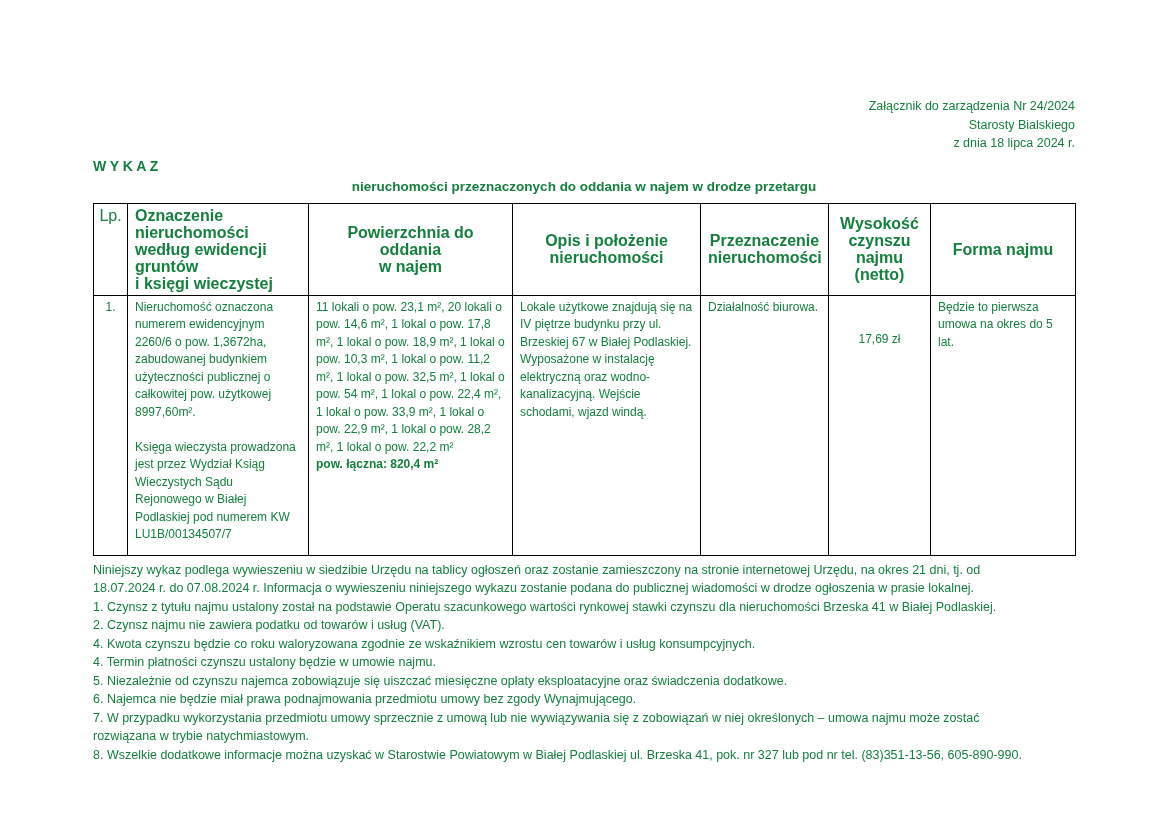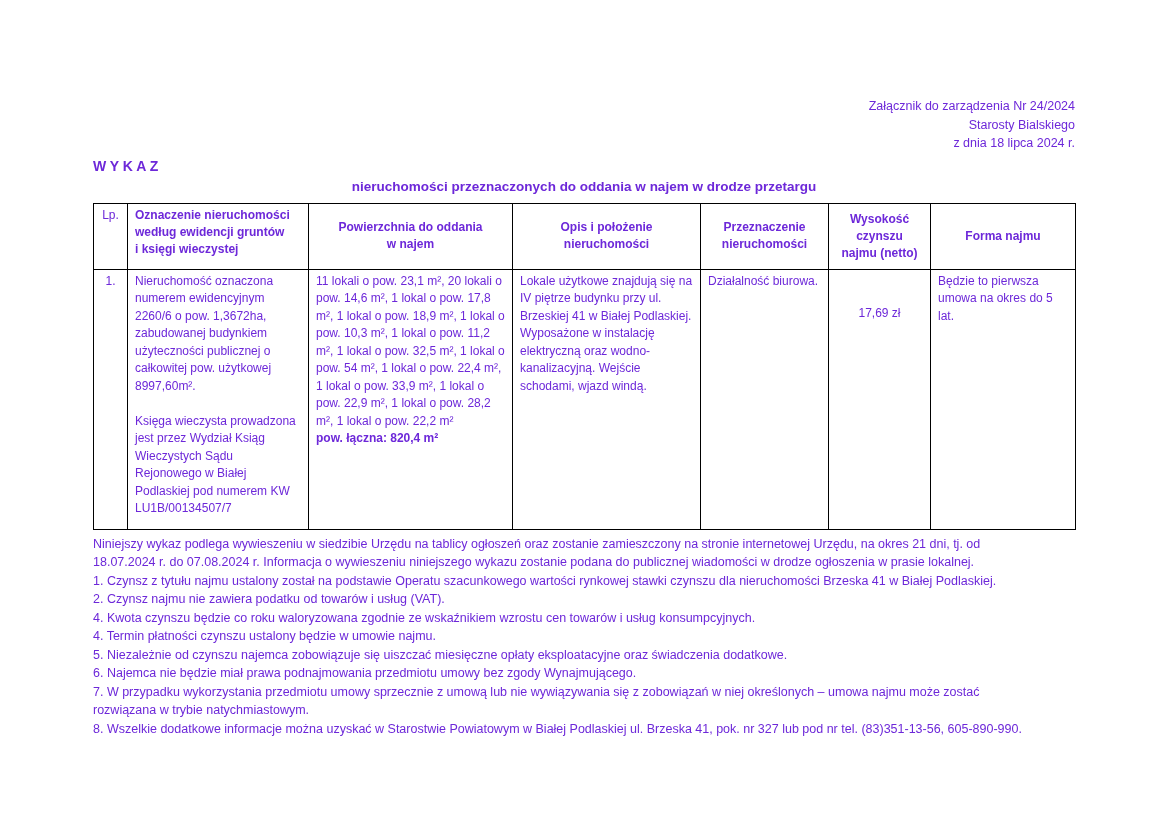--- a/index.html
+++ b/index.html
@@ -2,33 +2,33 @@
 <html lang="pl"><head>
 <meta charset="utf-8">
 <style>
   html,body{margin:0;padding:0;background:#ffffff;}
   .page{
     position:relative;
     width:1169px;height:826px;
     box-sizing:border-box;
     padding:97px 94px 0 93px;
     background:#ffffff;
-    color:#6d28d9;
+    color:#15803d;
     font-family:"Liberation Sans", sans-serif;
     overflow:hidden;
   }
   .attachment{text-align:right;font-size:12.5px;line-height:18.5px;}
   .title{font-weight:700;font-size:14px;line-height:18px;margin-top:4px;}
   .subtitle{text-align:center;font-weight:700;font-size:13.5px;line-height:18px;margin:3px 0 7px 0;}
 
   table.props{border-collapse:collapse;table-layout:fixed;width:982px;}
   .props th,.props td{border:1.5px solid #000;padding:3px 7px;vertical-align:top;overflow:hidden;}
   .props thead tr{height:66px;}
   .props tbody tr{height:260px;}
-  .props th{font-weight:700;font-size:12px;line-height:17px;text-align:center;vertical-align:middle;}
+  .props th{font-weight:700;font-size:16px;line-height:17px;text-align:center;vertical-align:middle;}
   .props th.h-lp{font-weight:400;vertical-align:top;padding:3px 2px;}
   .props th.h-designation{text-align:left;vertical-align:top;}
   .props td{font-size:12px;line-height:17.5px;text-align:left;}
   .props td.c-lp{text-align:center;padding:3px 2px;}
   .props td.c-rent{text-align:center;padding-top:35px;}
   .area-total{font-weight:700;}
   .ws{white-space:pre-line;}
 
   .notes{margin-top:5px;width:982px;font-size:12.5px;line-height:18.5px;}
 </style>
@@ -77,21 +77,21 @@
     <tbody>
       <tr>
         <td class="c-lp">1.</td>
         <td class="c-designation ws">Nieruchomość oznaczona numerem ewidencyjnym 2260/6 o pow. 1,3672ha, zabudowanej budynkiem użyteczności publicznej o całkowitej pow. użytkowej 8997,60m².
 
 Księga wieczysta prowadzona jest przez Wydział Ksiąg Wieczystych Sądu Rejonowego w Białej Podlaskiej pod numerem KW LU1B/00134507/7</td>
         <td class="c-area">
           <div class="ws">11 lokali o pow. 23,1 m², 20 lokali o pow. 14,6 m², 1 lokal o pow. 17,8 m², 1 lokal o pow. 18,9 m², 1 lokal o pow. 10,3 m², 1 lokal o pow. 11,2 m², 1 lokal o pow. 32,5 m², 1 lokal o pow. 54 m², 1 lokal o pow. 22,4 m², 1 lokal o pow. 33,9 m², 1 lokal o pow. 22,9 m², 1 lokal o pow. 28,2 m², 1 lokal o pow. 22,2 m²</div>
           <div class="area-total">pow. łączna: 820,4 m²</div>
         </td>
-        <td class="c-desc ws">Lokale użytkowe znajdują się na IV piętrze budynku przy ul. Brzeskiej 41 w Białej Podlaskiej. Wyposażone w instalację elektryczną oraz wodno-kanalizacyjną. Wejście schodami, wjazd windą.</td>
+        <td class="c-desc ws">Lokale użytkowe znajdują się na IV piętrze budynku przy ul. Brzeskiej 67 w Białej Podlaskiej. Wyposażone w instalację elektryczną oraz wodno-kanalizacyjną. Wejście schodami, wjazd windą.</td>
         <td class="c-purpose ws">Działalność biurowa.</td>
         <td class="c-rent">17,69 zł</td>
         <td class="c-form ws">Będzie to pierwsza umowa na okres do 5 lat.</td>
       </tr>
     </tbody>
   </table>
 
   <div class="notes">
     <div class="ws">Niniejszy wykaz podlega wywieszeniu w siedzibie Urzędu na tablicy ogłoszeń oraz zostanie zamieszczony na stronie internetowej Urzędu, na okres 21 dni, tj. od
 18.07.2024 r. do 07.08.2024 r. Informacja o wywieszeniu niniejszego wykazu zostanie podana do publicznej wiadomości w drodze ogłoszenia w prasie lokalnej.</div>

